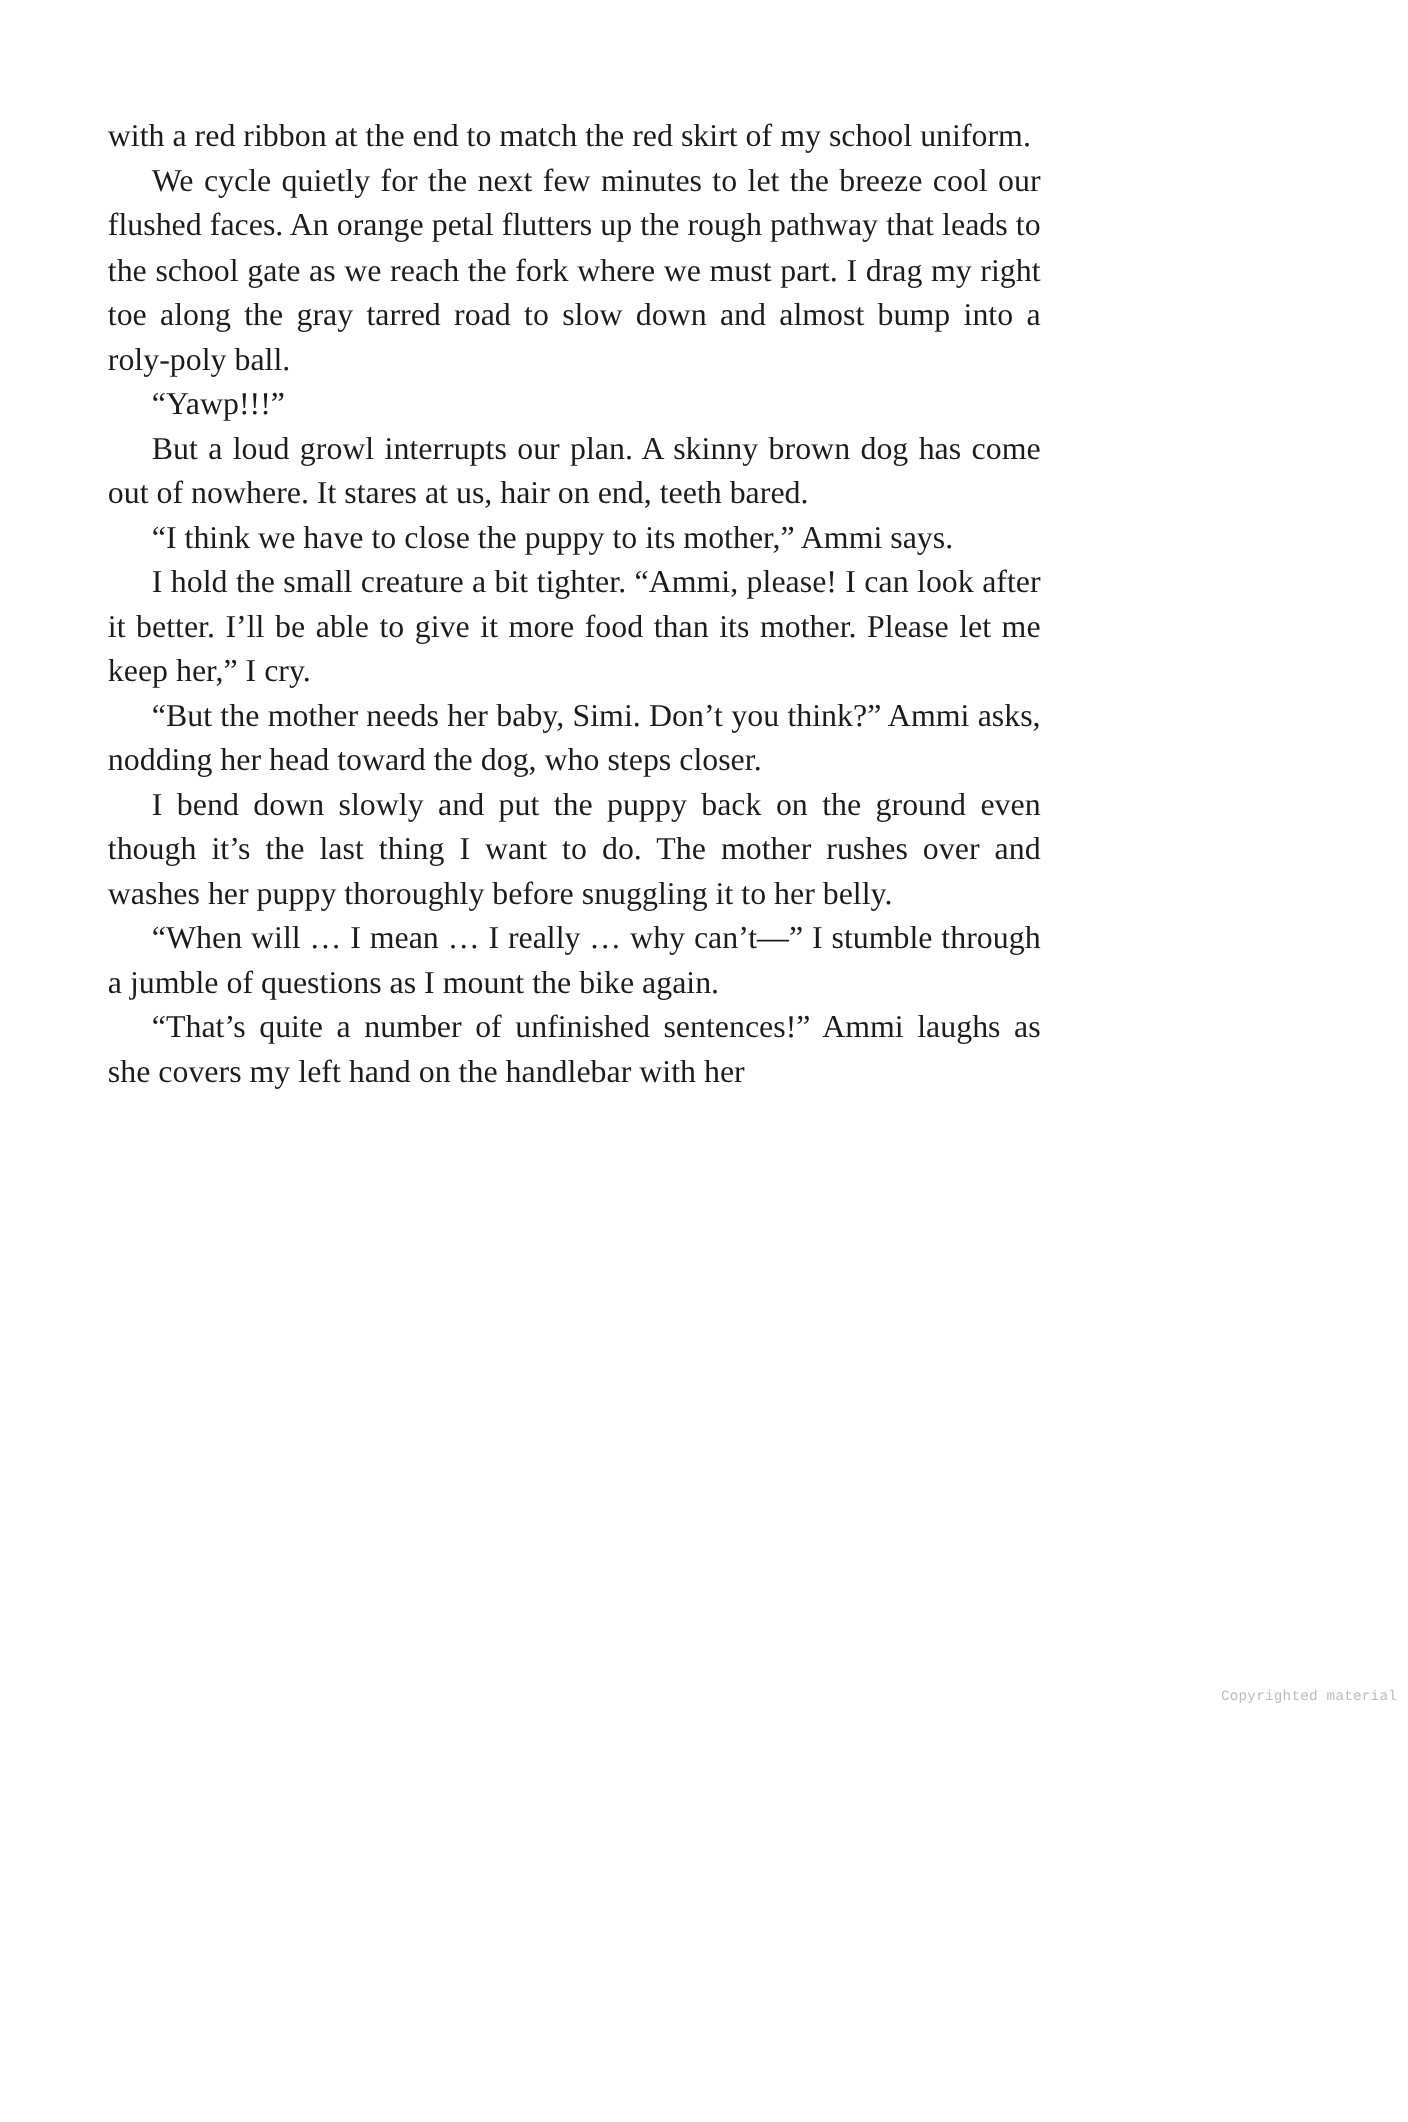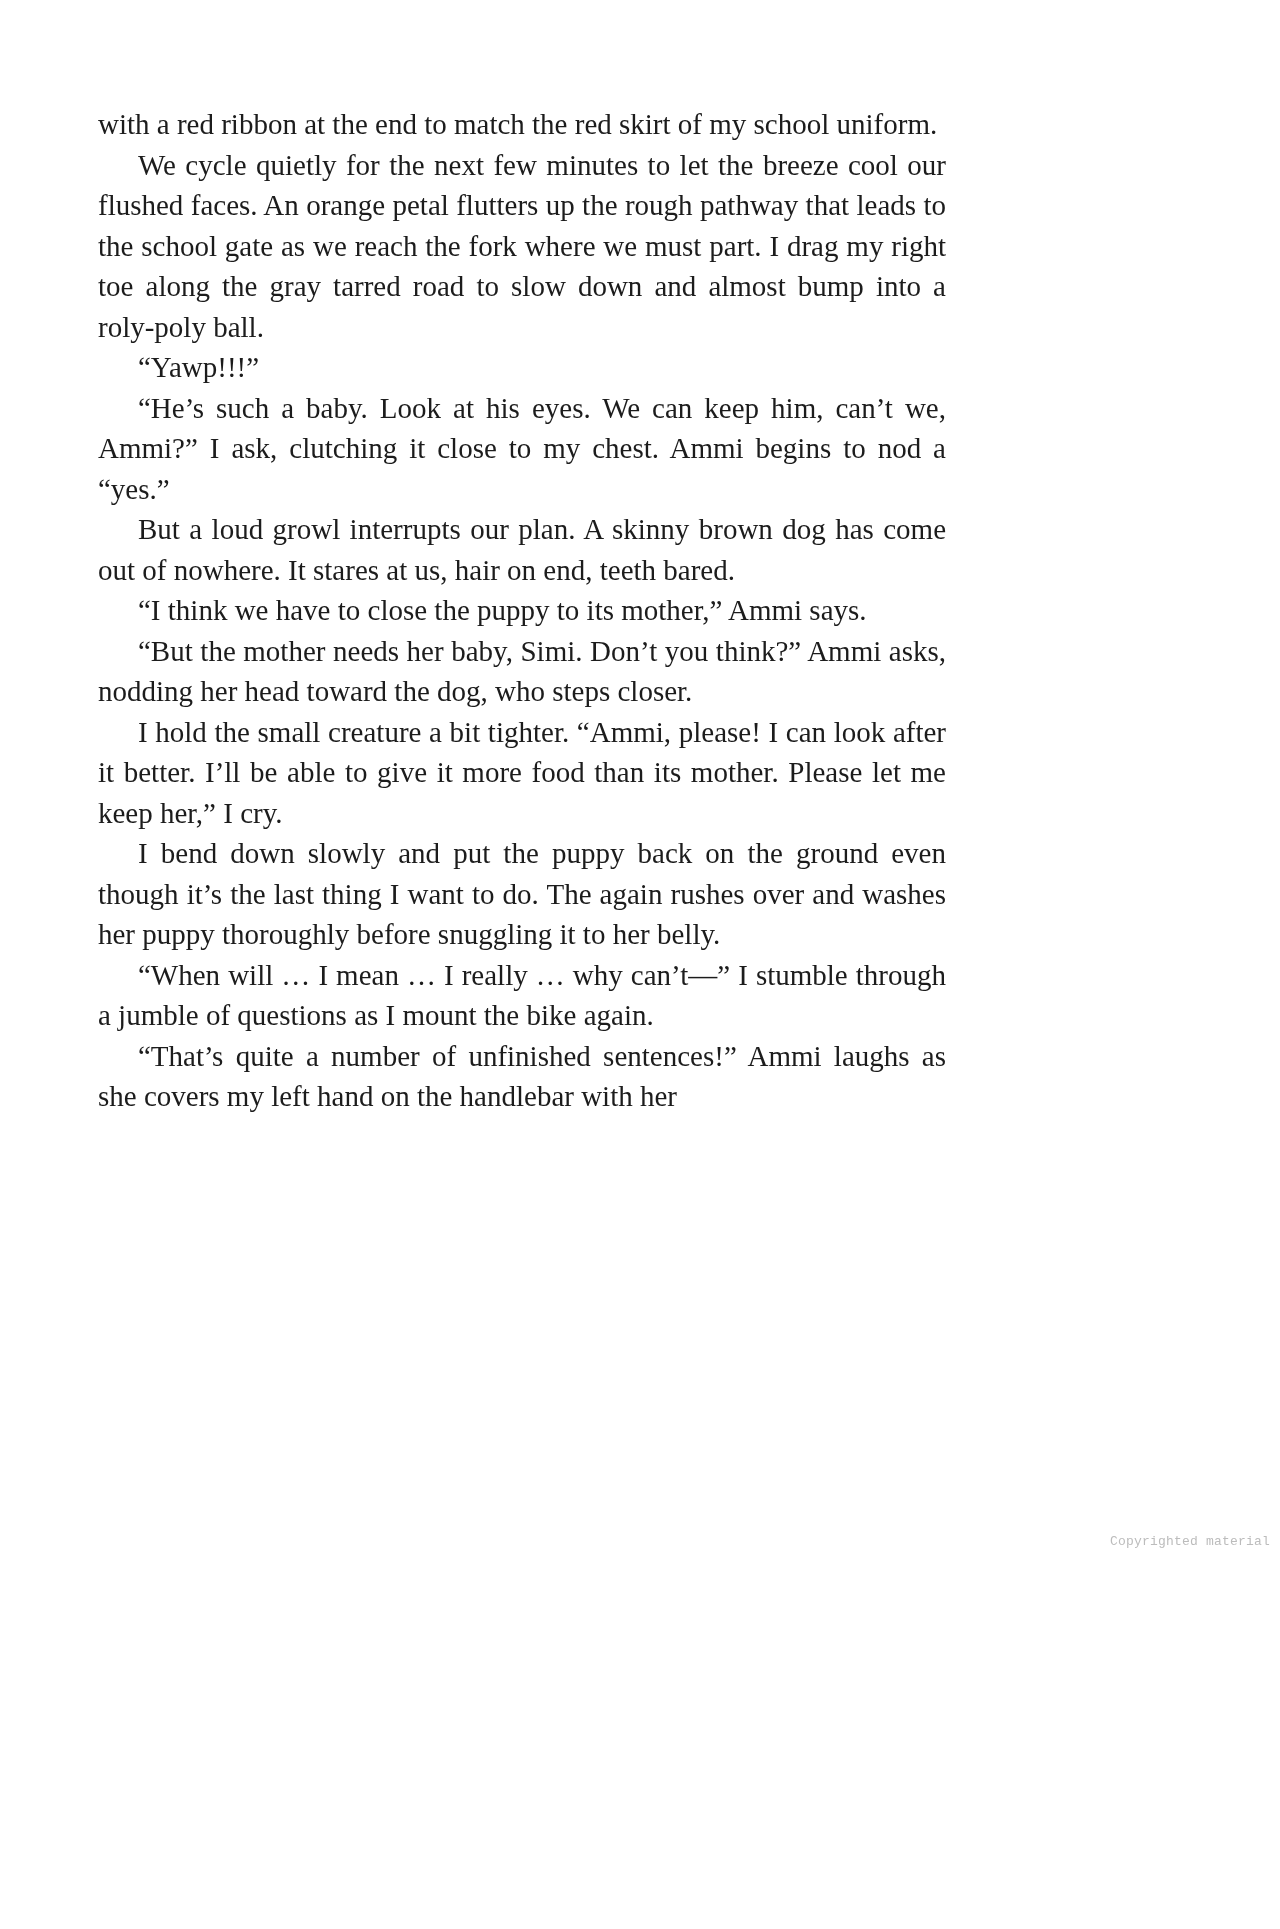--- a/index.html
+++ b/index.html
@@ -45,23 +45,22 @@
     }
   </style>
 </head>
 <body>
 
 <div class="page">
   <div class="text-block">
       <p>with a red ribbon at the end to match the red skirt of my school uniform.</p>
       <p class="indent">We cycle quietly for the next few minutes to let the breeze cool our flushed faces. An orange petal flutters up the rough pathway that leads to the school gate as we reach the fork where we must part. I drag my right toe along the gray tarred road to slow down and almost bump into a roly-poly ball.</p>
       <p class="indent italic">“Yawp!!!”</p>
-      <p class="indent">“He’s such a baby. Look at his eyes. We can keep him, can’t we, Ammi?” I ask, clutching it close to my chest. Ammi begins to nod a “yes.”</p>
       <p class="indent">But a loud growl interrupts our plan. A skinny brown dog has come out of nowhere. It stares at us, hair on end, teeth bared.</p>
       <p class="indent">“I think we have to close the puppy to its mother,” Ammi says.</p>
+      <p class="indent">I hold the small creature a bit tighter. “Ammi, please! I can look after it better. I’ll be able to give it more food than its mother. Please let me keep her,” I cry.</p>
       <p class="indent">“But the mother needs her baby, Simi. Don’t you think?” Ammi asks, nodding her head toward the dog, who steps closer.</p>
-      <p class="indent">I hold the small creature a bit tighter. “Ammi, please! I can look after it better. I’ll be able to give it more food than its mother. Please let me keep her,” I cry.</p>
-      <p class="indent">I bend down slowly and put the puppy back on the ground even though it’s the last thing I want to do. The again rushes over and washes her puppy thoroughly before snuggling it to her belly.</p>
+      <p class="indent">I bend down slowly and put the puppy back on the ground even though it’s the last thing I want to do. The mother rushes over and washes her puppy thoroughly before snuggling it to her belly.</p>
       <p class="indent">“When will … I mean … I really … why can’t—” I stumble through a jumble of questions as I mount the bike again.</p>
       <p class="indent">“That’s quite a number of unfinished sentences!” Ammi laughs as she covers my left hand on the handlebar with her</p>
     </div>
   <div class="watermark">Copyrighted material</div>
 </div>
 
 </body></html>

